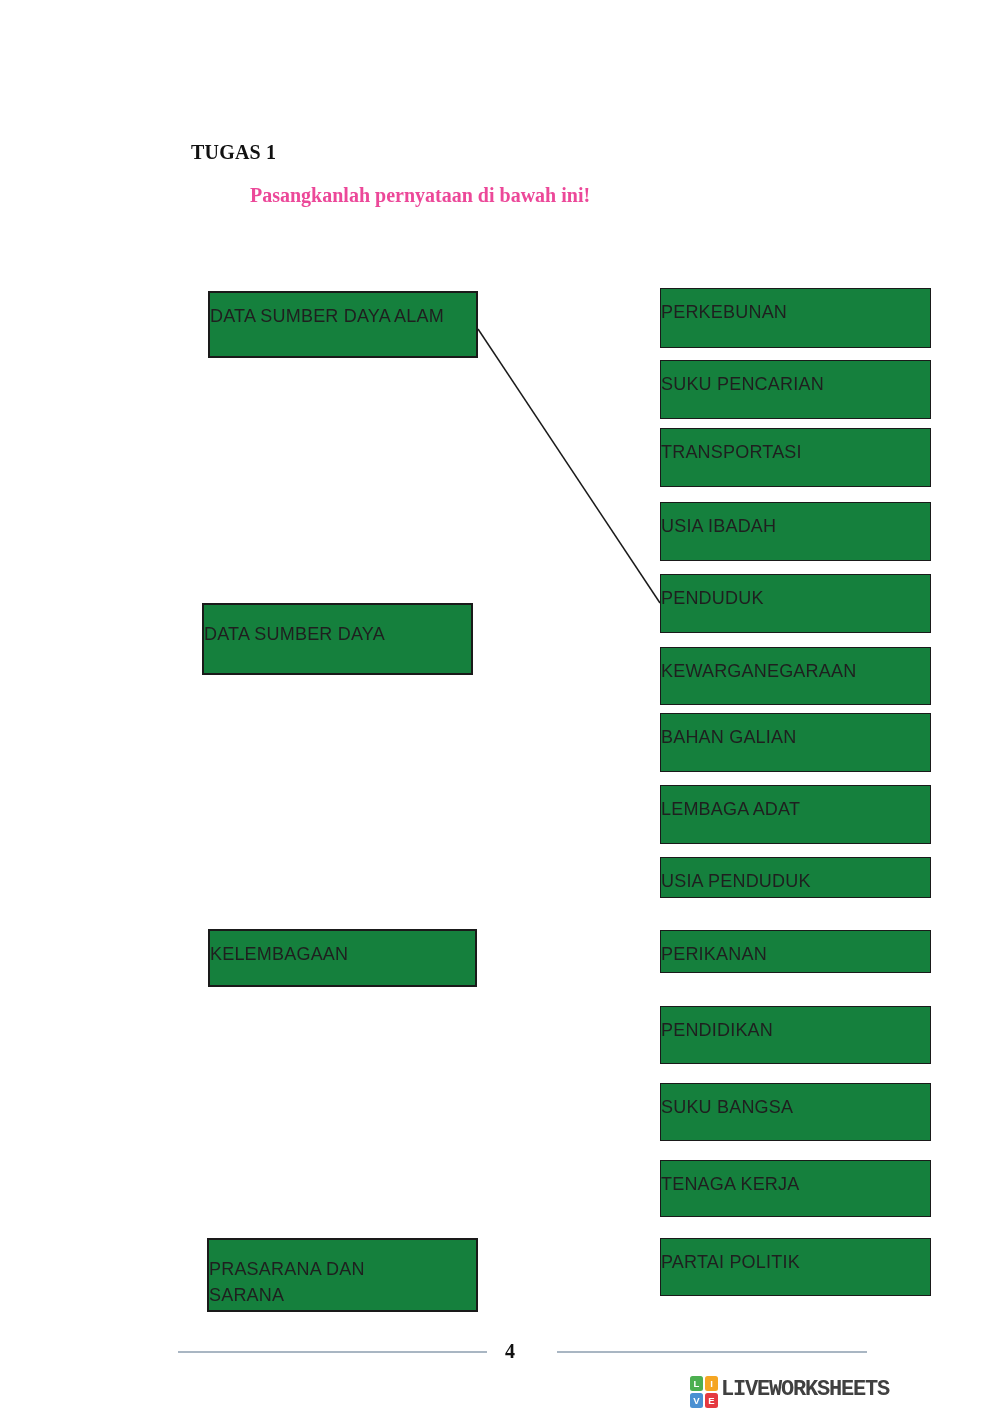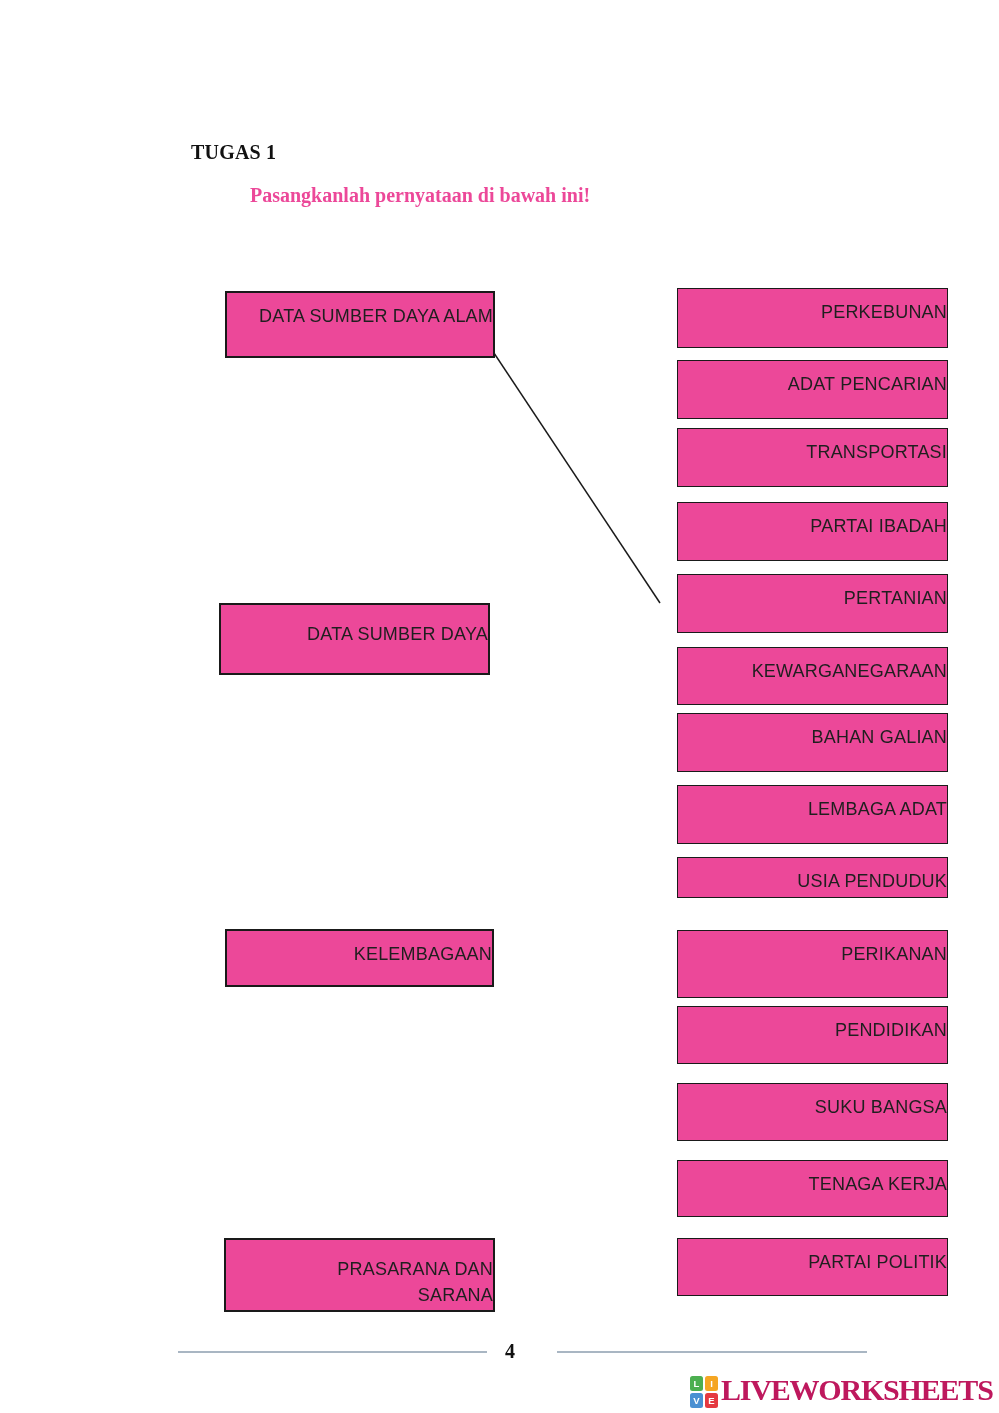--- a/index.html
+++ b/index.html
@@ -24,28 +24,27 @@
     font-family:"Liberation Serif",serif;
     font-size:20px;font-weight:bold;color:#ec4899;
   }
   .overlay{
     position:absolute;left:0;top:0;width:999px;height:1413px;
     pointer-events:none;
   }
   .box{
     position:absolute;
     box-sizing:border-box;
-    background:#ec4899;
+    background:#15803d;
     border:1.5px solid #1a1a1a;
-    text-align:right;
+    text-align:left;
     font-size:18px;
     color:#1f1f1f;
     letter-spacing:.2px;
     cursor:pointer;
-    margin-left:17px;
   }
   .box.lbox{border-width:2px;}
   .box .bl{display:block;}
   .one{padding-top:13px;}
   .two{padding-top:16px;line-height:26px;}
   .rule{
     position:absolute;height:2px;background:#a9b6c3;
   }
   .pagenum{
     position:absolute;left:505px;top:1340px;
@@ -69,24 +68,24 @@
     border-radius:2.5px;
     color:#ffffff;font-size:9.5px;font-weight:bold;
     line-height:15px;text-align:center;
     font-family:"Liberation Sans",sans-serif;
   }
   .tile-l{background:#4caf50;}
   .tile-i{background:#f5a623;}
   .tile-v{background:#4a90d2;}
   .tile-e{background:#e53940;}
   .logo-text{
-    font-size:30px;font-weight:bold;
-    color:#be185d;letter-spacing:-1.2px;
+    font-size:22px;font-weight:bold;
+    color:#404040;letter-spacing:-1.2px;
     line-height:34px;margin-left:3px;
-    font-family:Liberation Serif, serif;
+    font-family:Liberation Mono, monospace;
   }
 </style>
 </head>
 <body>
 
 <div class="page">
 
   <h1 class="title">TUGAS 1</h1>
   <p class="instruction">Pasangkanlah pernyataan di bawah ini!</p>
 
@@ -109,52 +108,52 @@
   <div class="box lbox two" style="left:207px;top:1238px;width:271px;height:74px">
     <span class="bl">PRASARANA DAN</span>
     <span class="bl">SARANA</span>
   </div>
 
   <div class="box one" style="left:660px;top:288px;width:271px;height:60px">
     <span class="bl">PERKEBUNAN</span>
   </div>
 
   <div class="box one" style="left:660px;top:360px;width:271px;height:59px">
-    <span class="bl">ADAT PENCARIAN</span>
+    <span class="bl">SUKU PENCARIAN</span>
   </div>
 
   <div class="box one" style="left:660px;top:428px;width:271px;height:59px">
     <span class="bl">TRANSPORTASI</span>
   </div>
 
   <div class="box one" style="left:660px;top:502px;width:271px;height:59px">
-    <span class="bl">PARTAI IBADAH</span>
+    <span class="bl">USIA IBADAH</span>
   </div>
 
   <div class="box one" style="left:660px;top:574px;width:271px;height:59px">
-    <span class="bl">PERTANIAN</span>
+    <span class="bl">PENDUDUK</span>
   </div>
 
   <div class="box one" style="left:660px;top:647px;width:271px;height:58px">
     <span class="bl">KEWARGANEGARAAN</span>
   </div>
 
   <div class="box one" style="left:660px;top:713px;width:271px;height:59px">
     <span class="bl">BAHAN GALIAN</span>
   </div>
 
   <div class="box one" style="left:660px;top:785px;width:271px;height:59px">
     <span class="bl">LEMBAGA ADAT</span>
   </div>
 
   <div class="box one" style="left:660px;top:857px;width:271px;height:41px">
     <span class="bl">USIA PENDUDUK</span>
   </div>
 
-  <div class="box one" style="left:660px;top:930px;width:271px;height:68px">
+  <div class="box one" style="left:660px;top:930px;width:271px;height:43px">
     <span class="bl">PERIKANAN</span>
   </div>
 
   <div class="box one" style="left:660px;top:1006px;width:271px;height:58px">
     <span class="bl">PENDIDIKAN</span>
   </div>
 
   <div class="box one" style="left:660px;top:1083px;width:271px;height:58px">
     <span class="bl">SUKU BANGSA</span>
   </div>

